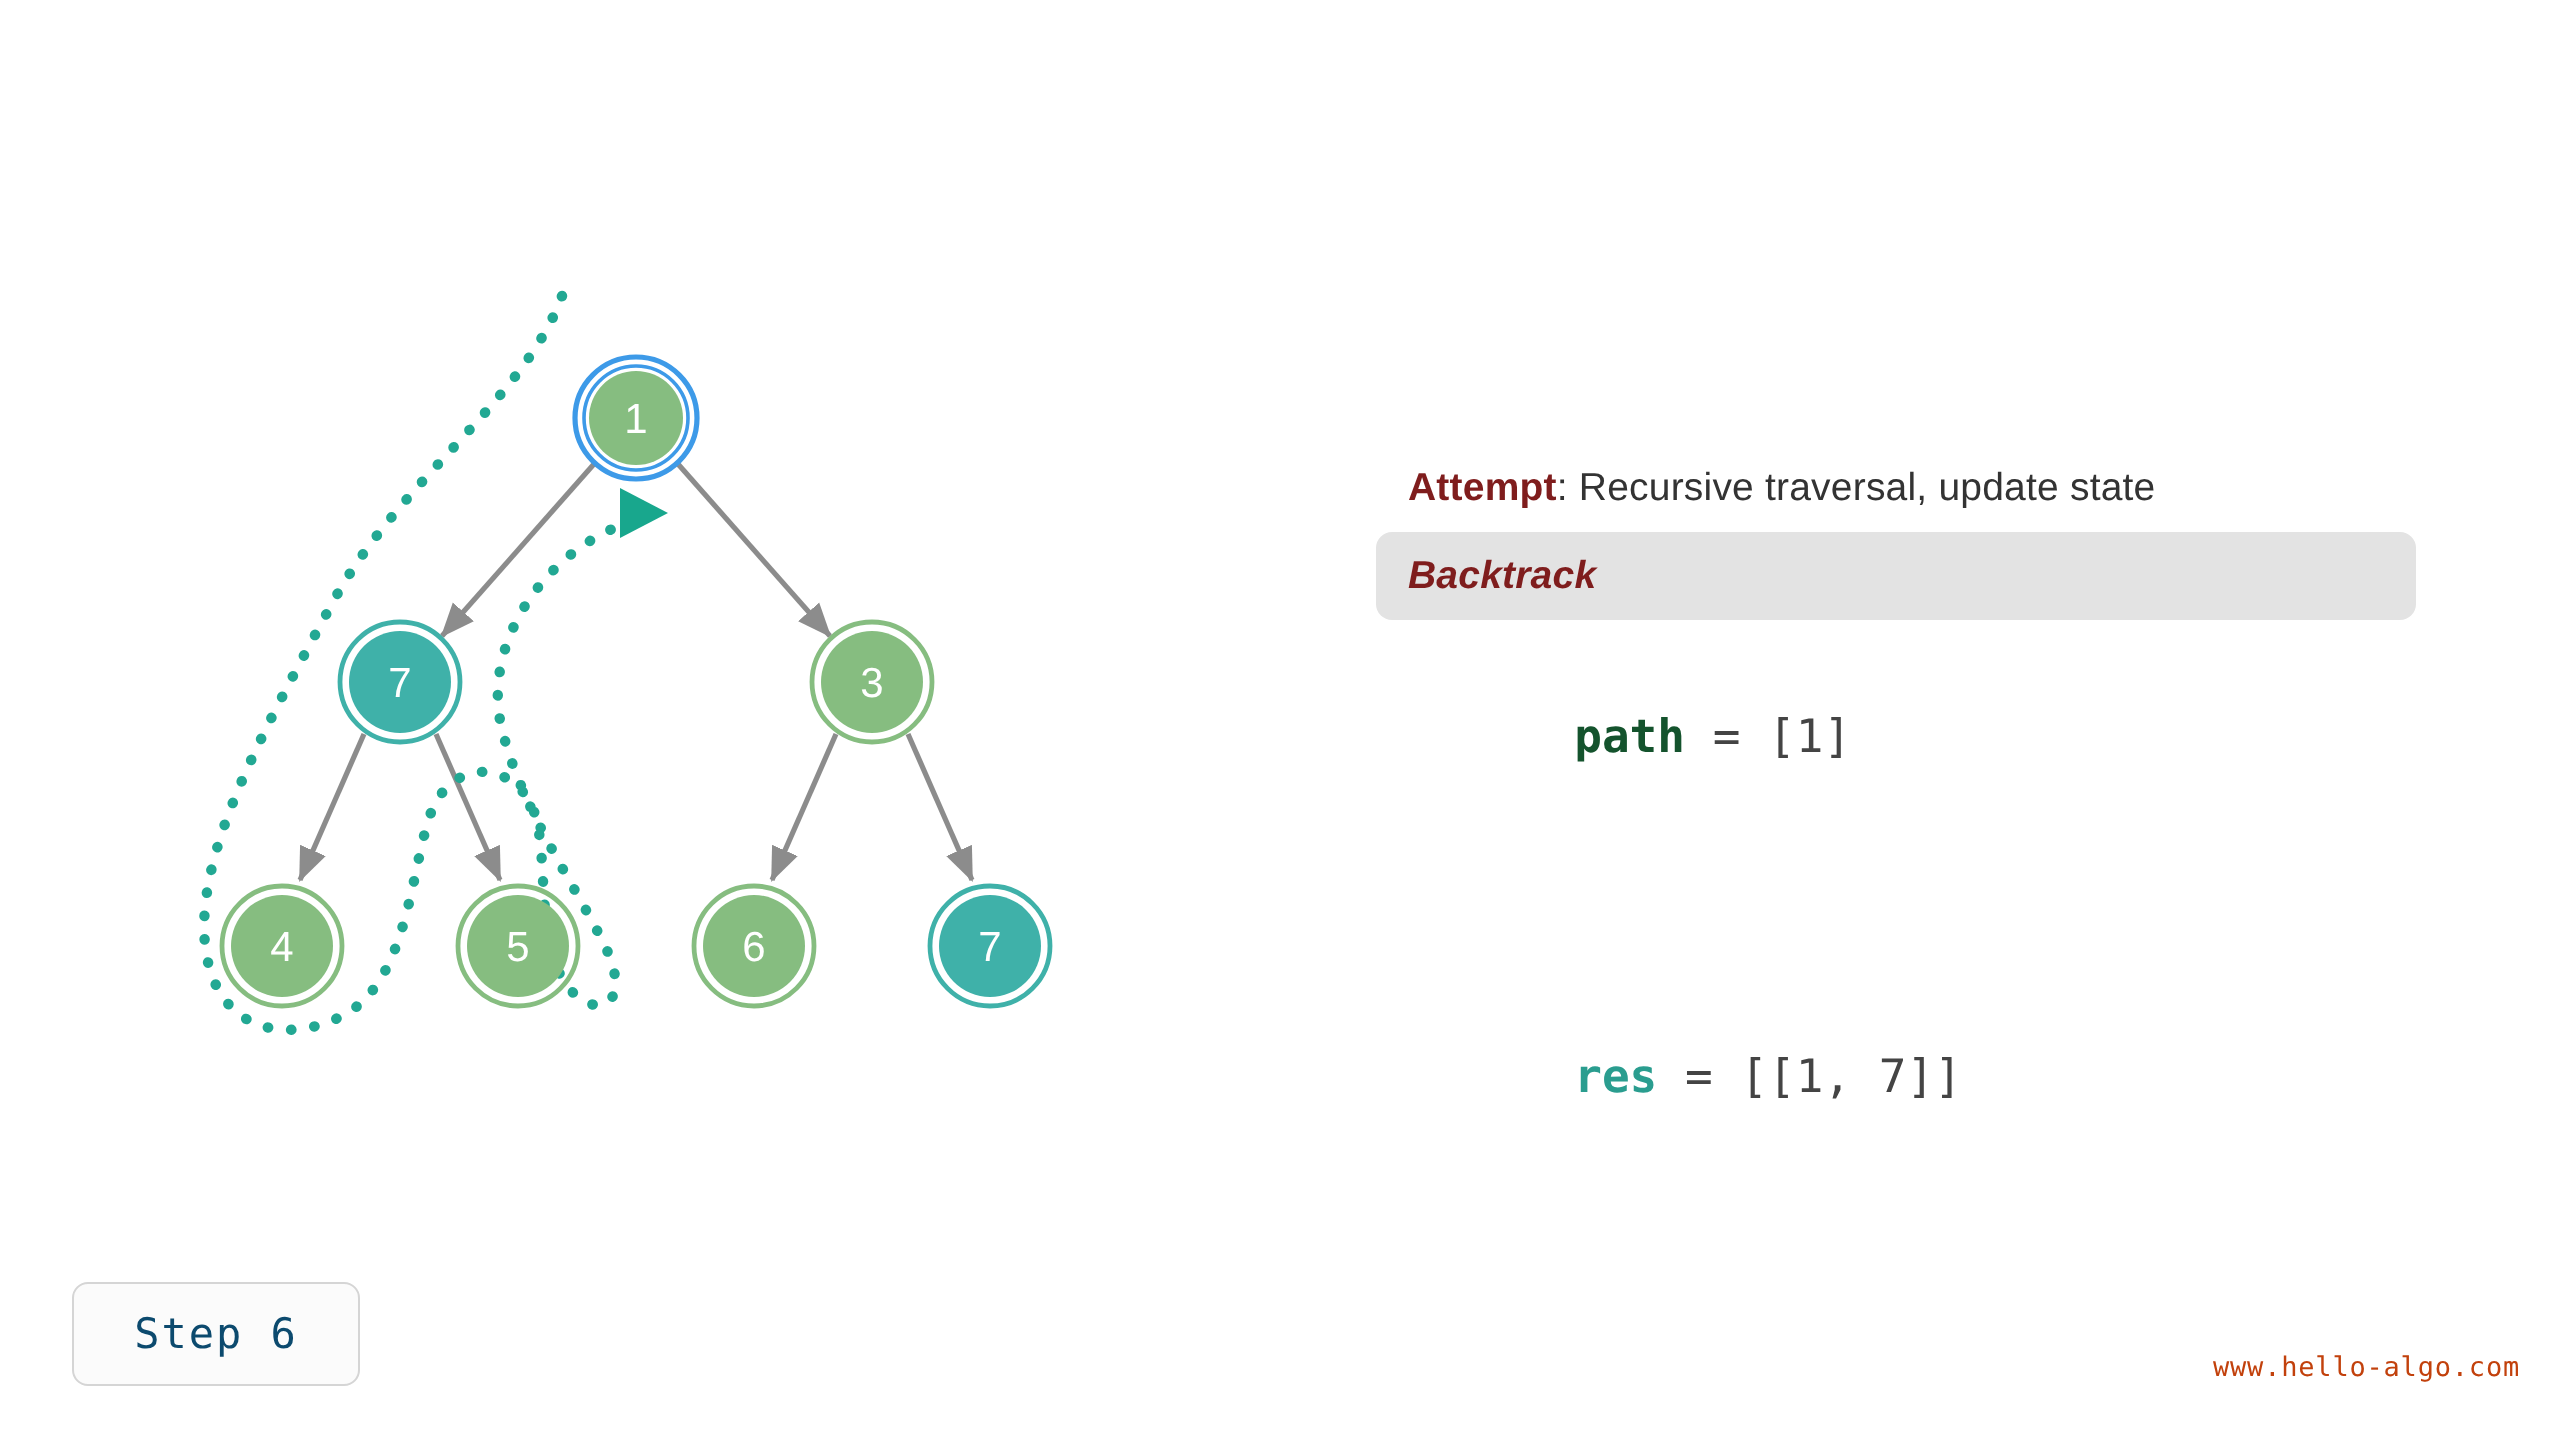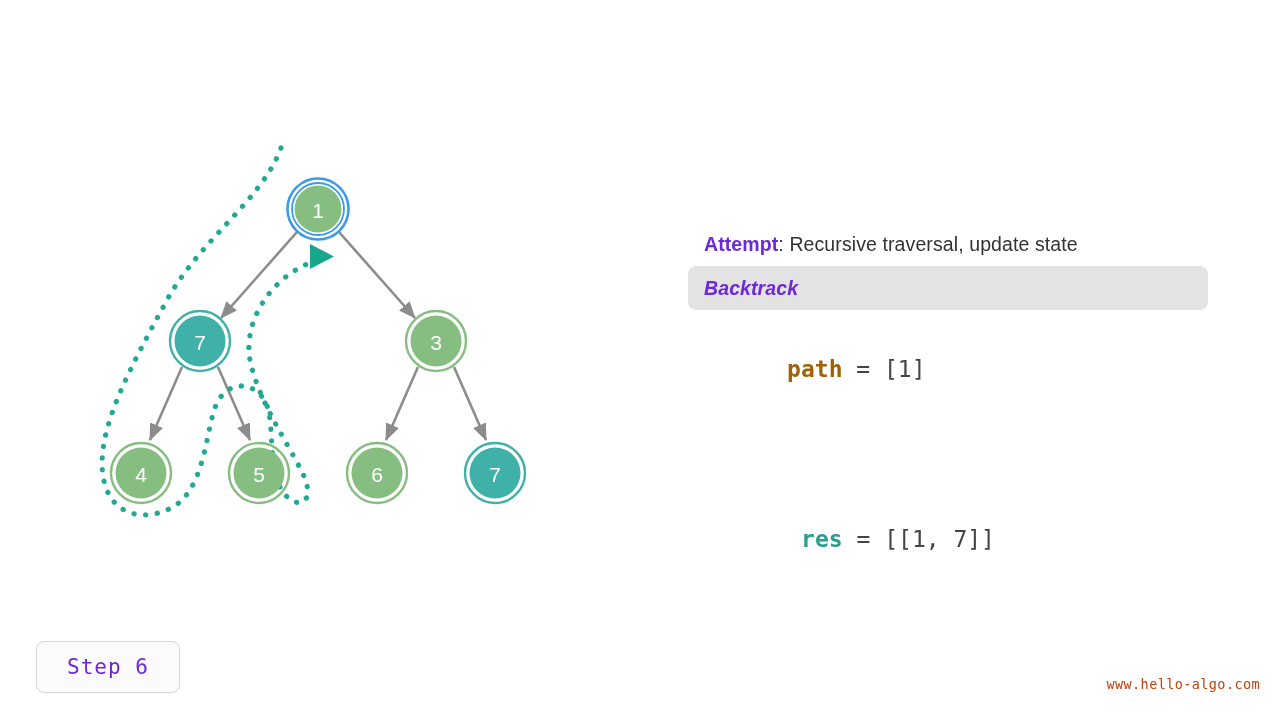--- a/index.html
+++ b/index.html
@@ -58,54 +58,54 @@
     color: #333333;
     white-space: nowrap;
     letter-spacing: 0.1px;
   }
   .desc-row.highlight {
     background: #e3e3e3;
     font-style: italic;
   }
   .desc-row .kw {
     font-weight: bold;
-    color: #6d28d9;
+    color: #7f1d1d;
   }
 
   .code-line {
     font-family: "DejaVu Sans Mono", "Liberation Mono", monospace;
     font-size: 23px;
     color: #444444;
     padding: 0 16px;
     white-space: pre;
     letter-spacing: 0px;
   }
   #code-path-line { margin-top: 20px; }
   #code-res-line  { margin-top: 92px; }
 
-  .var-path { color: #a16207; font-weight: bold; }
-  .var-res  { color: #2a9d8f; font-weight: bold; margin-left: 14px; }
+  .var-path { color: #14532d; font-weight: bold; }
+  .var-res  { color: #2a9d8f; font-weight: bold; }
 
   
   #step-badge {
     position: absolute;
     left: 36px;
     top: 641px;
     width: 144px;
     height: 52px;
     box-sizing: border-box;
     border: 1px solid #d5d5d5;
     border-radius: 8px;
     background: #fbfbfb;
     display: flex;
     align-items: center;
     justify-content: center;
     font-family: "DejaVu Sans Mono", "Liberation Mono", monospace;
     font-size: 21px;
-    color: #6d28d9;
+    color: #0c4a6e;
     letter-spacing: 1px;
   }
 
   
   #watermark {
     position: absolute;
     right: 20px;
     top: 676px;
     font-family: "DejaVu Sans Mono", "Liberation Mono", monospace;
     font-size: 13.5px;

